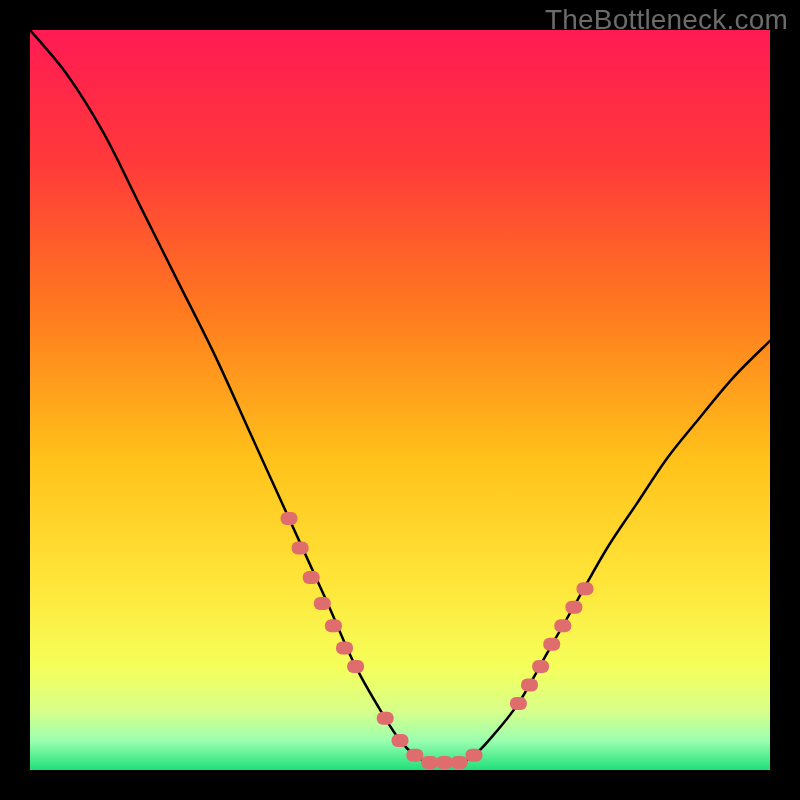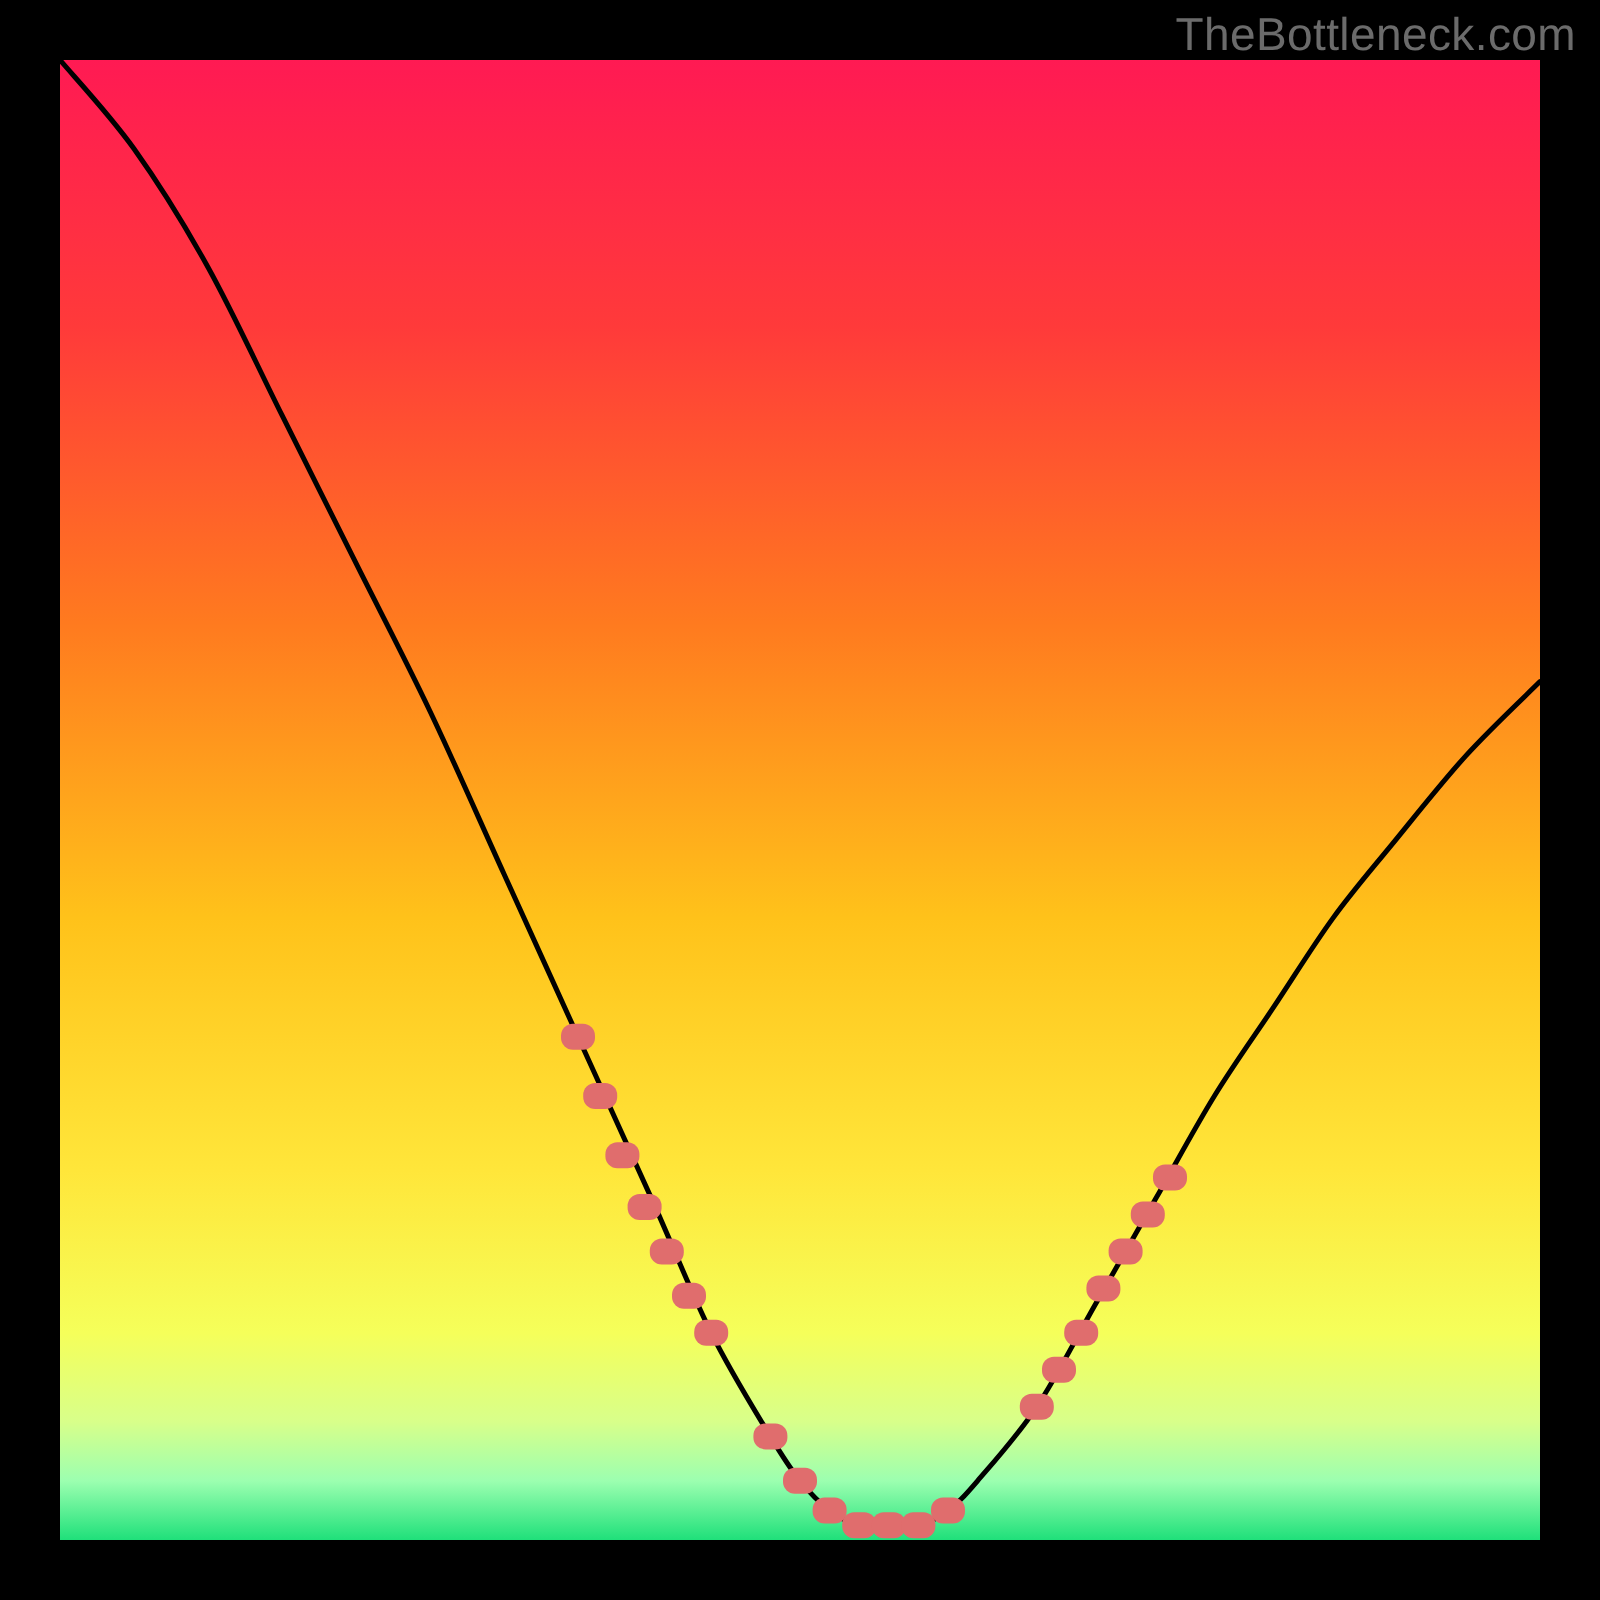--- a/index.html
+++ b/index.html
@@ -15,21 +15,21 @@
     position: relative;
     width: 800px;
     height: 800px;
     background: #000;
   }
   .watermark {
     position: absolute;
     top: 4px;
     right: 12px;
     color: #6b6b6b;
-    font-size: 23px;
+    font-size: 28px;
     font-weight: 400;
     letter-spacing: 0.2px;
     z-index: 5;
   }
   .plot-area {
     position: absolute;
     left: 30px;
     top: 30px;
     width: 740px;
     height: 740px;

